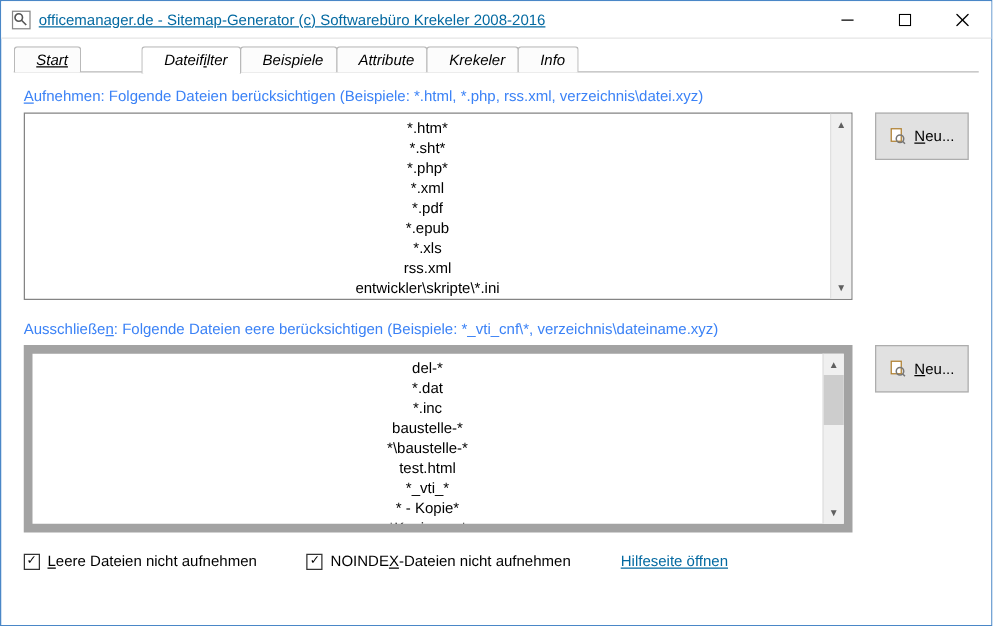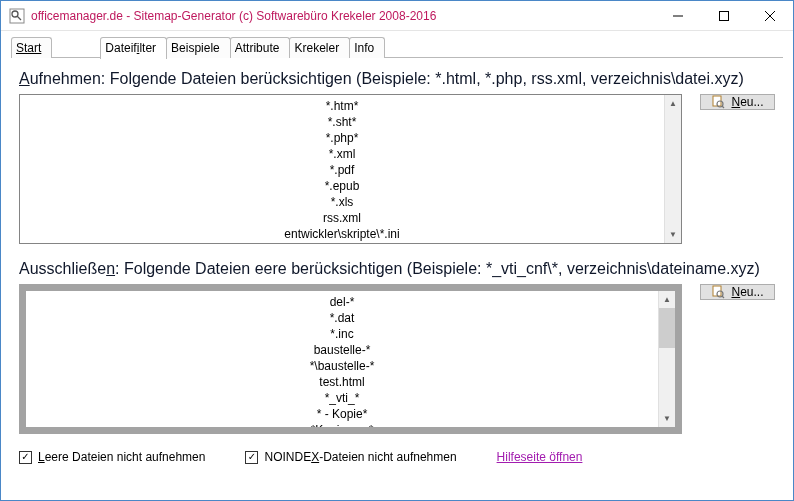--- a/index.html
+++ b/index.html
@@ -25,21 +25,21 @@
     padding: 0 0 0 8px;
     background: #fff;
     border-bottom: 1px solid #e5e5e5;
   }
   .titlebar-icon {
     width: 16px; height: 16px;
     margin-right: 6px;
     display: inline-flex;
     align-items: center; justify-content: center;
   }
-  .titlebar-title { flex: 1; color: #be185d; }
+  .titlebar-title { flex: 1; color: #0369a1; text-decoration: underline; }
   .win-controls { display: flex; height: 100%; }
   .win-btn {
     width: 46px;
     display: flex;
     align-items: center;
     justify-content: center;
     color: #000;
     font-family: "Segoe UI Symbol", sans-serif;
     font-size: 10px;
   }
@@ -53,50 +53,51 @@
     position: relative;
   }
   .tabbar::after {
     content: "";
     position: absolute;
     left: 10px; right: 10px; bottom: 0;
     height: 1px;
     background: #b9b9b9;
   }
   .tab {
-    padding: 3px 10px 3px 4px;
+    padding: 3px 10px 3px 17px;
     border: 1px solid #b9b9b9;
     border-bottom: none;
     background: #fcfcfc;
     margin-right: 0;
     position: relative;
     z-index: 1;
     border-radius: 3px 3px 0 0;
     font-size: 12px;
+    font-style: italic;
   }
   .tab:not(:first-child) { margin-left: -1px; }
   .tab.active {
     background: #fff;
     z-index: 2;
     padding-bottom: 4px;
     margin-bottom: -1px;
     margin-left: 48px;
   }
   .tab .ul { text-decoration: underline; }
 
   .content {
     flex: 1;
     padding: 12px 18px 10px 18px;
     display: flex;
     flex-direction: column;
     gap: 6px;
   }
   .section-label {
-    font-size: 16px;
-    color: #0f172a;
+    font-size: 12px;
+    color: #3b82f6;
   }
   .section-row {
     display: flex;
     align-items: flex-start;
     gap: 18px;
     text-align: center;
   }
   .textarea-wrap {
     flex: 1;
     position: relative;
@@ -133,21 +134,21 @@
   }
   .ta-scroll .thumb {
     background: #cdcdcd;
     margin: 0;
     height: 40px;
     align-self: stretch;
   }
 
   .neu-btn {
     width: 75px;
-    height: 16px;
+    height: 38px;
     border: 1px solid #adadad;
     background: #e1e1e1;
     display: flex;
     align-items: center;
     justify-content: center;
     gap: 6px;
     font-size: 12px;
   }
   .neu-btn .icon {
     width: 14px; height: 14px;
@@ -168,21 +169,21 @@
   .checkbox .box {
     width: 13px; height: 13px;
     border: 1px solid #333;
     display: inline-flex;
     align-items: center;
     justify-content: center;
     font-size: 10px;
     line-height: 1;
   }
   .link {
-    color: #a21caf;
+    color: #0369a1;
     text-decoration: underline;
     cursor: pointer;
   }
   .ul { text-decoration: underline; }
 </style>
 </head>
 <body>
 
 <div class="window">
 

